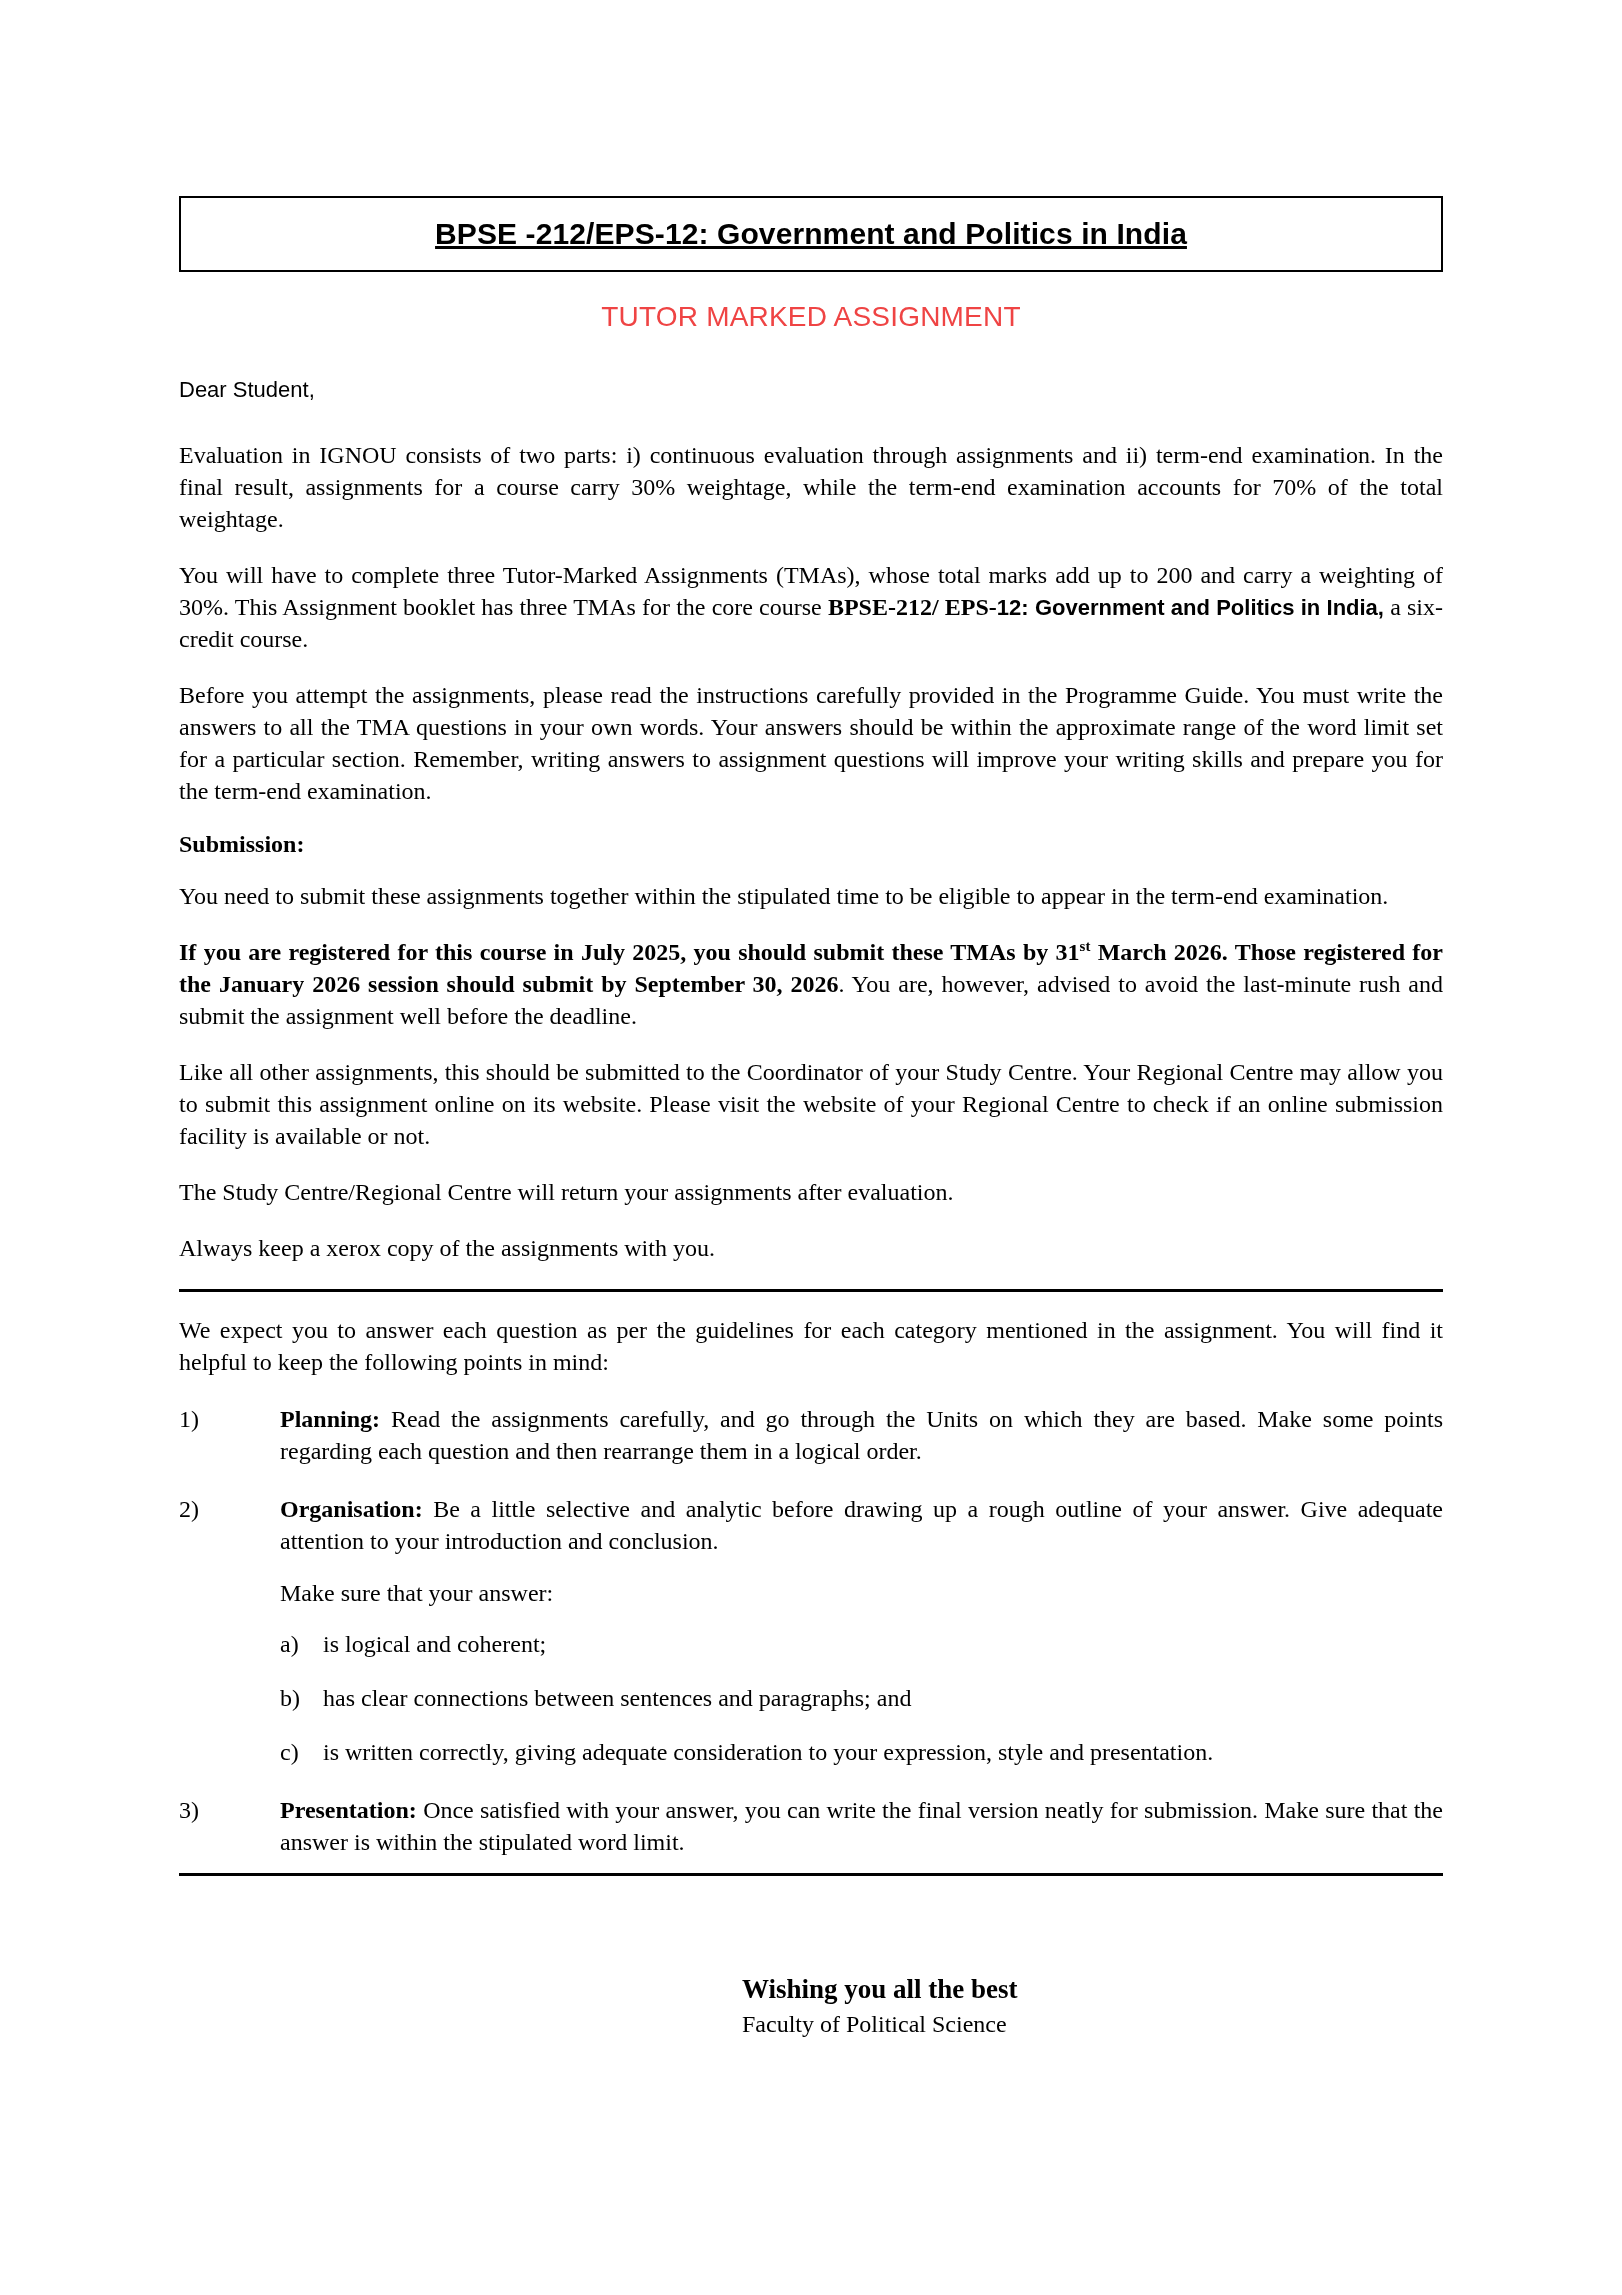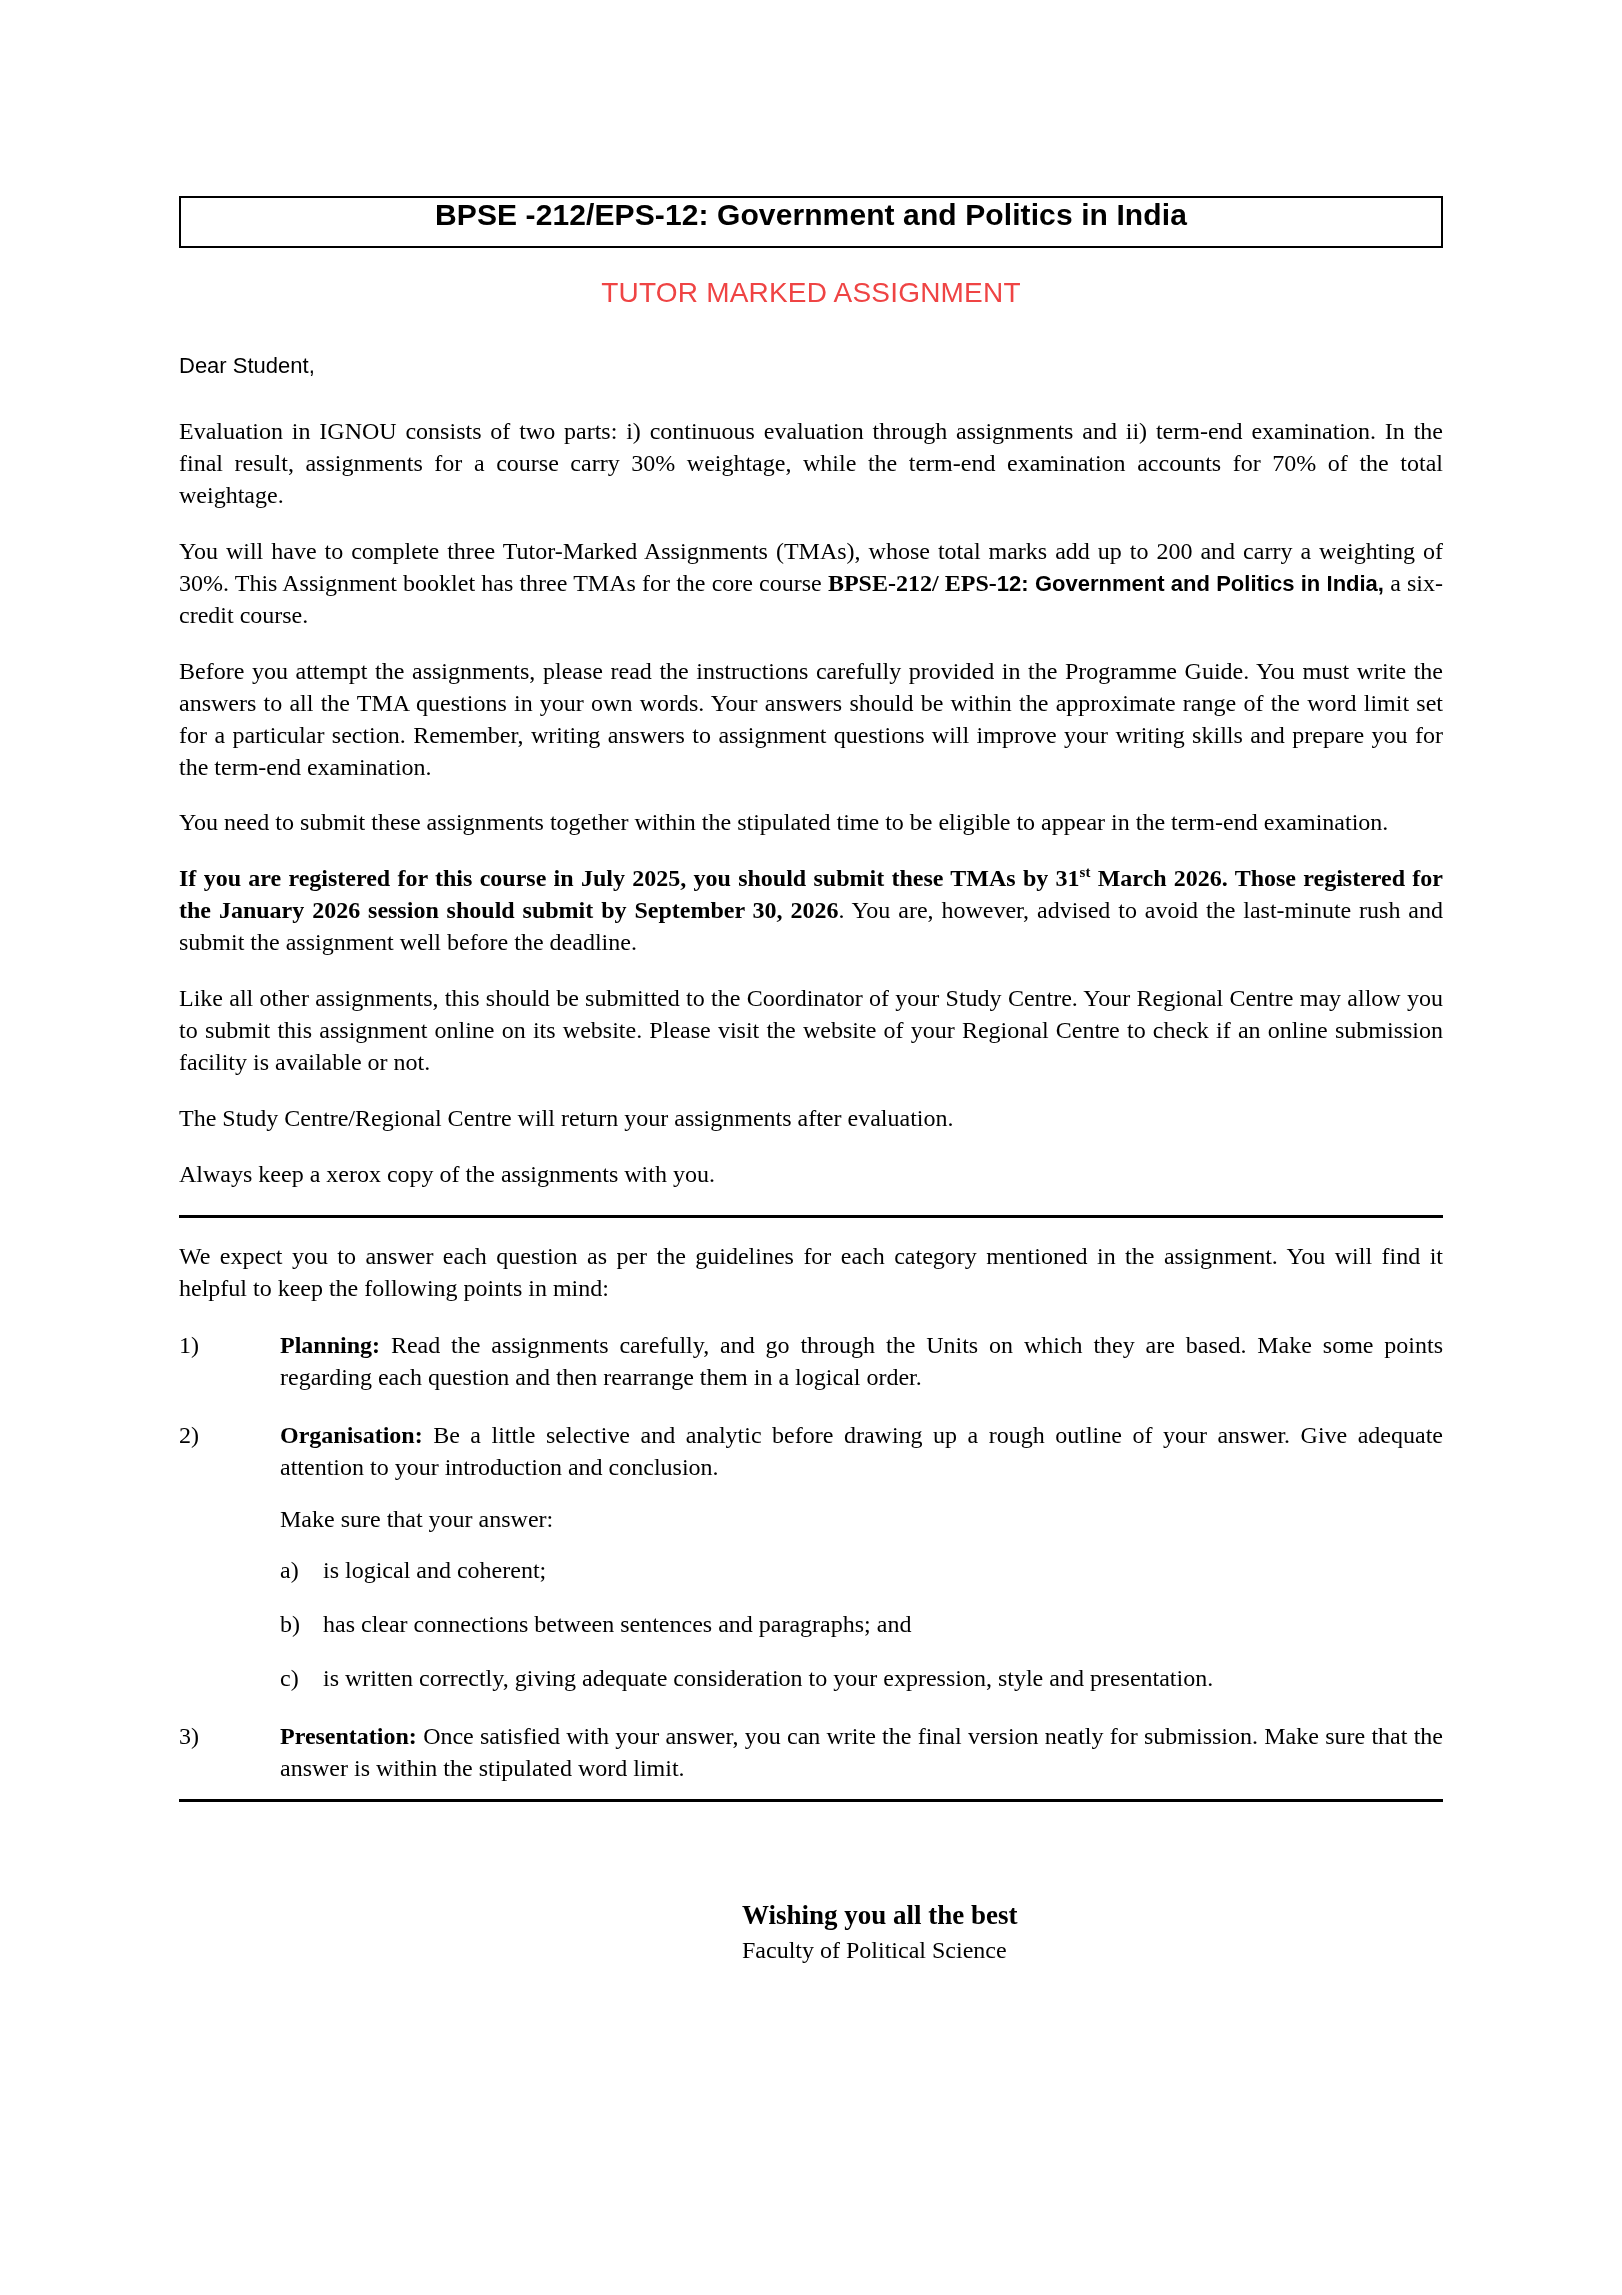--- a/index.html
+++ b/index.html
@@ -18,25 +18,26 @@
   .content {
     position: absolute;
     left: 179px;
     top: 196px;
     width: 1264px;
   }
 
   
   .title-box {
     border: 2px solid #000000;
-    height: 52px;
+    height: 76px;
     display: flex;
-    align-items: flex-start;
+    align-items: center;
     justify-content: center;
     box-sizing: border-box;
+    text-decoration: underline;
   }
   .title-box-text {
     font-family: "Liberation Sans", sans-serif;
     font-weight: bold;
     font-size: 30px;
     color: #000000;
     letter-spacing: 0.1px;
   }
 
   .subtitle {
@@ -179,20 +180,21 @@
     <div class="subtitle">TUTOR MARKED ASSIGNMENT</div>
 
     <div class="salutation">Dear Student,</div>
 
     <p class="para first">Evaluation in IGNOU consists of two parts: i) continuous evaluation through assignments and ii) term-end examination. In the final result, assignments for a course carry 30% weightage, while the term-end examination accounts for 70% of the total weightage.</p>
 
     <p class="para"><span>You will have to complete three Tutor-Marked Assignments (TMAs), whose total marks add up to 200 and carry a weighting of 30%. This Assignment booklet has three TMAs for the core course </span><b class="b">BPSE-212/ EPS-</b><span class="sans-bold">12: Government and Politics in India,</span><span> a six-credit course.</span></p>
 
     <p class="para">Before you attempt the assignments, please read the instructions carefully provided in the Programme Guide. You must write the answers to all the TMA questions in your own words. Your answers should be within the approximate range of the word limit set for a particular section. Remember, writing answers to assignment questions will improve your writing skills and prepare you for the term-end examination.</p>
 
+    <div class="heading-bold">Submission:</div>
 
     <p class="para tight">You need to submit these assignments together within the stipulated time to be eligible to appear in the term-end examination.</p>
 
     <p class="para"><b class="b">If you are registered for this course in July 2025, you should submit these TMAs by 31</b><b class="b sup">st</b><b class="b"> March 2026. Those registered for the January 2026 session should submit by September 30, 2026</b><span>. You are, however, advised to avoid the last-minute rush and submit the assignment well before the deadline.</span></p>
 
     <p class="para">Like all other assignments, this should be submitted to the Coordinator of your Study Centre. Your Regional Centre may allow you to submit this assignment online on its website. Please visit the website of your Regional Centre to check if an online submission facility is available or not.</p>
 
     <p class="para tight">The Study Centre/Regional Centre will return your assignments after evaluation.</p>
 
     <p class="para">Always keep a xerox copy of the assignments with you.</p>

